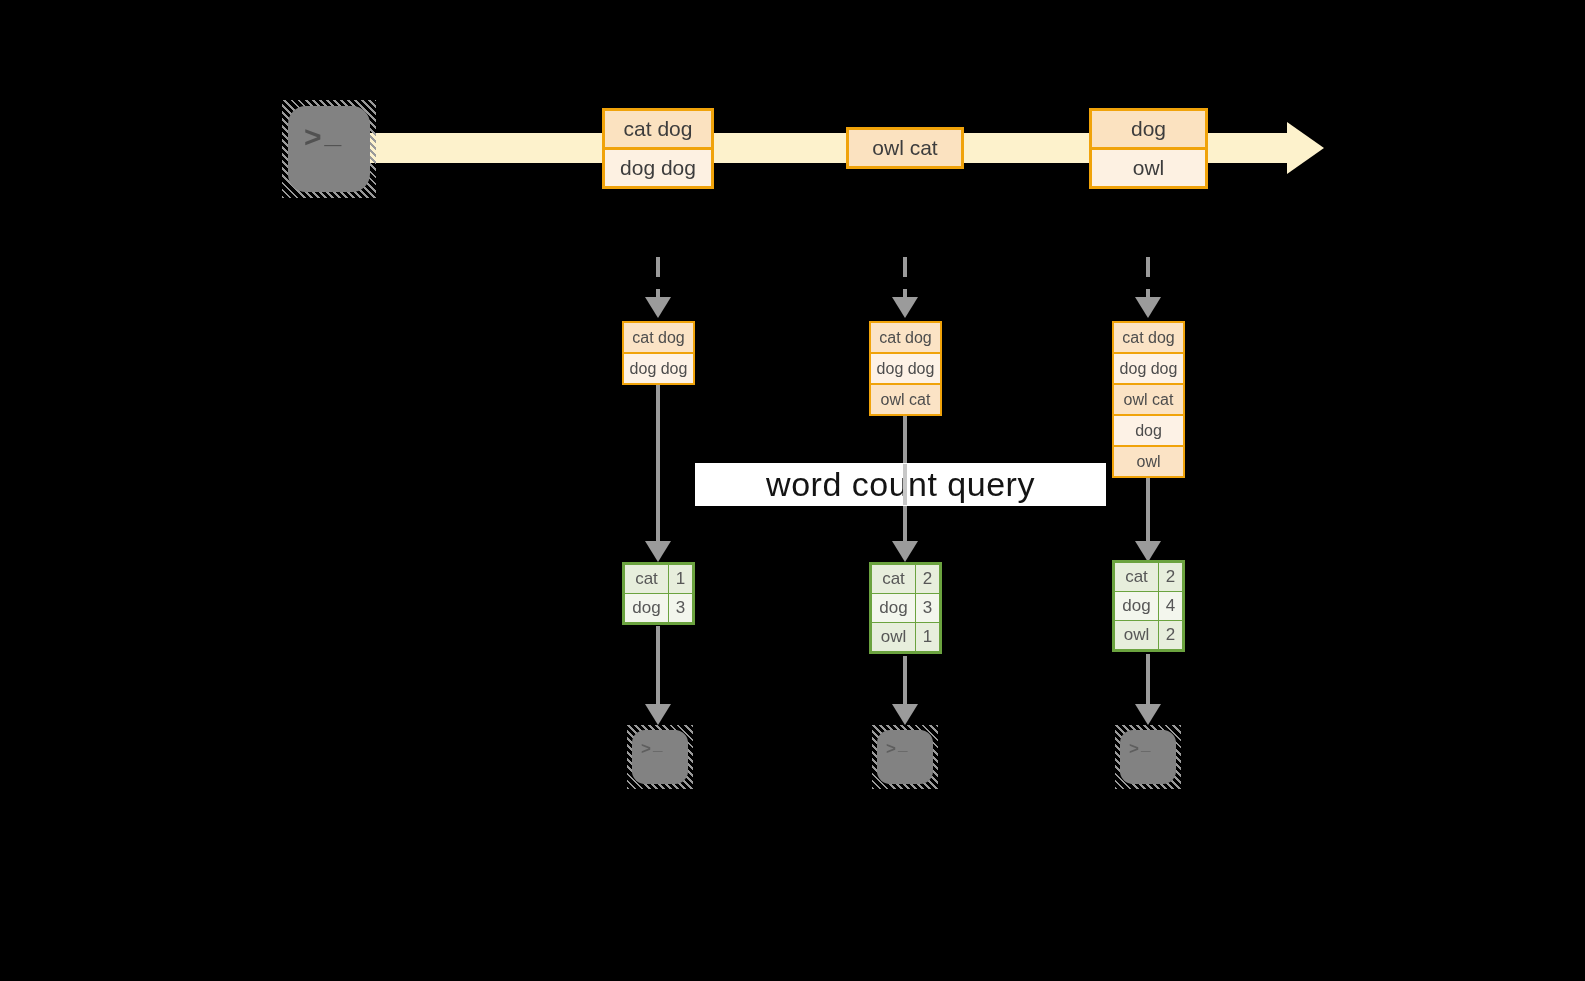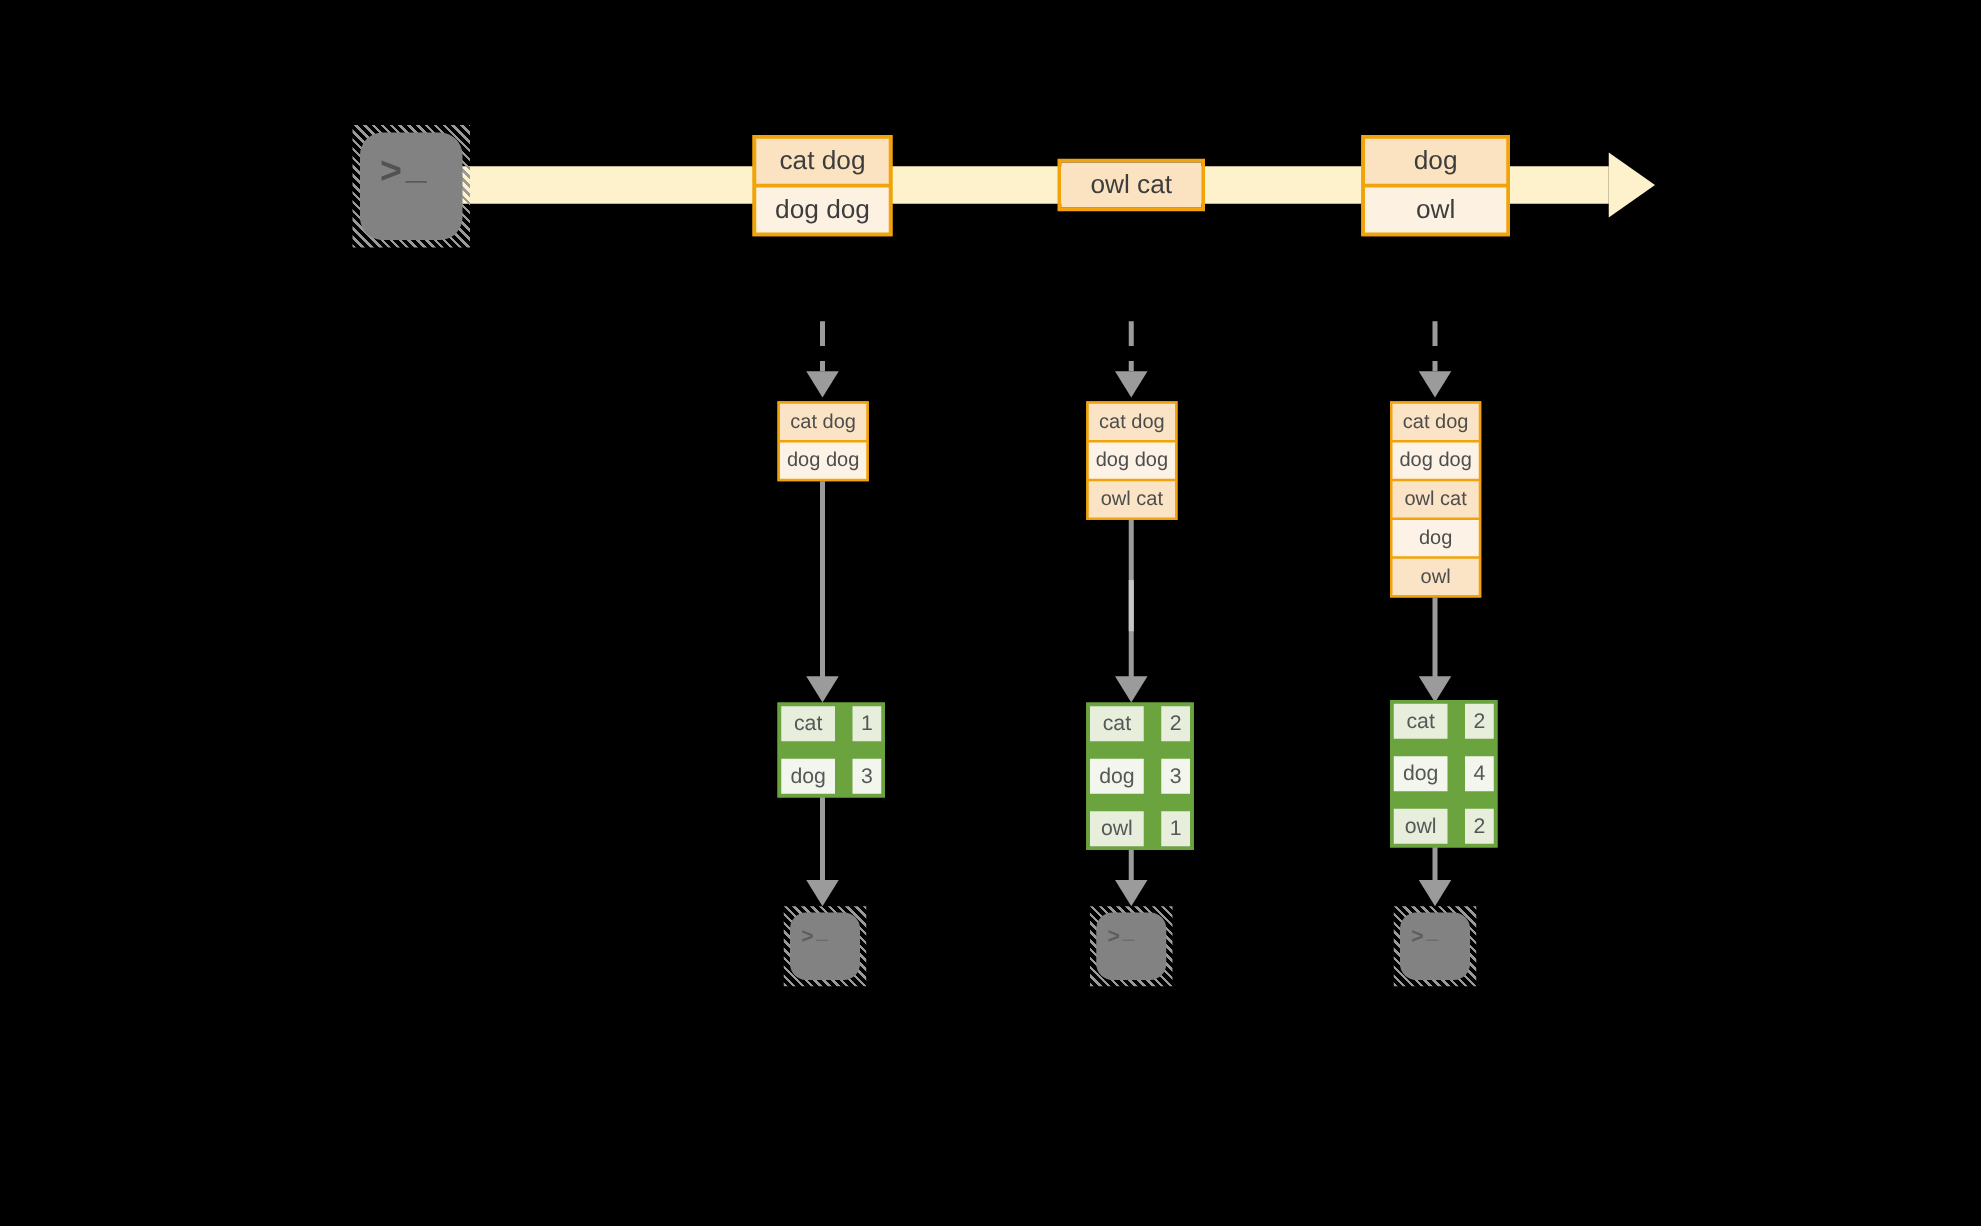--- a/index.html
+++ b/index.html
@@ -27,21 +27,21 @@
   .tl-cell + .tl-cell{margin-top:3px;}
   .peach-d{background:#fbe2c0;}
   .peach-l{background:#fdf1e2;}
   
   .stack{position:absolute;z-index:3;border:2px solid #f0a30a;background:#f0a30a;width:69px;}
   .st-cell{height:29px;line-height:29px;text-align:center;font-size:16px;color:#4d4d4d;}
   .st-cell + .st-cell{margin-top:2px;}
   .st-d{background:#fbe3c5;}
   .st-l{background:#fdf2e6;}
   
-  .gtable{position:absolute;z-index:3;display:grid;grid-template-columns:43px 23px;gap:14px;
+  .gtable{position:absolute;z-index:3;display:grid;grid-template-columns:43px 23px;gap:1px;
     border:3px solid #6ba33f;background:#6ba33f;}
   .g-cell{height:28px;line-height:28px;text-align:center;font-size:17px;color:#575757;}
   .g-d{background:#e7eedc;}
   .g-l{background:#f3f6ed;}
   
   .vline{position:absolute;width:4px;background:#9b9b9b;z-index:2;}
   .vdash{position:absolute;width:4px;z-index:2;
     background:repeating-linear-gradient(to bottom,#9b9b9b 0,#9b9b9b 20px,transparent 20px,transparent 32px);}
   .ahead{position:absolute;width:0;height:0;z-index:2;
     border-left:13px solid transparent;border-right:13px solid transparent;border-top:21px solid #9b9b9b;}
@@ -102,20 +102,23 @@
     <div class="st-cell st-d">owl</div>
   </div>
 
   <div class="vline" style="left:656px;top:385px;height:157px;"></div>
   <div class="ahead" style="left:645px;top:541px;"></div>
   <div class="vline" style="left:903px;top:416px;height:126px;"></div>
   <div class="ahead" style="left:892px;top:541px;"></div>
   <div class="vline" style="left:1146px;top:478px;height:64px;"></div>
   <div class="ahead" style="left:1135px;top:541px;"></div>
 
+  <div class="qbox">
+    <span>word count query</span>
+  </div>
   <div class="qline-overlay"></div>
 
   <div class="gtable" style="left:622px;top:562px;">
     <div class="g-cell g-d">cat</div>
     <div class="g-cell g-d">1</div>
     <div class="g-cell g-l">dog</div>
     <div class="g-cell g-l">3</div>
   </div>
   <div class="gtable" style="left:869px;top:562px;">
     <div class="g-cell g-d">cat</div>

